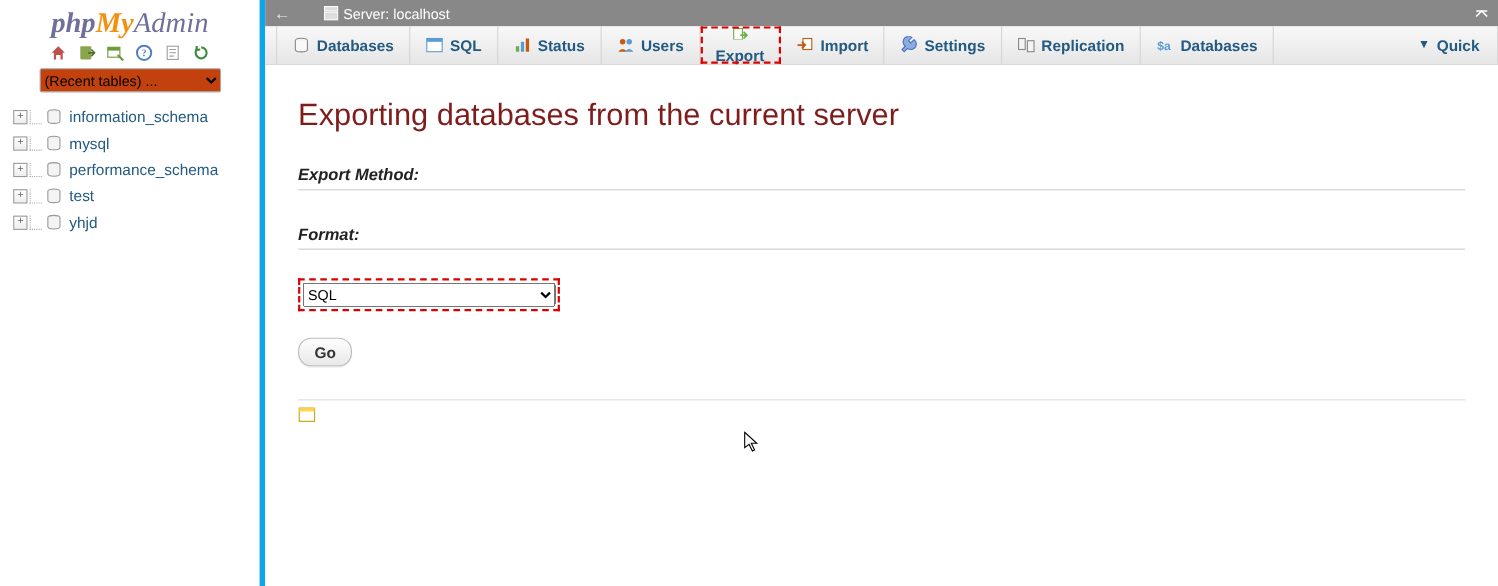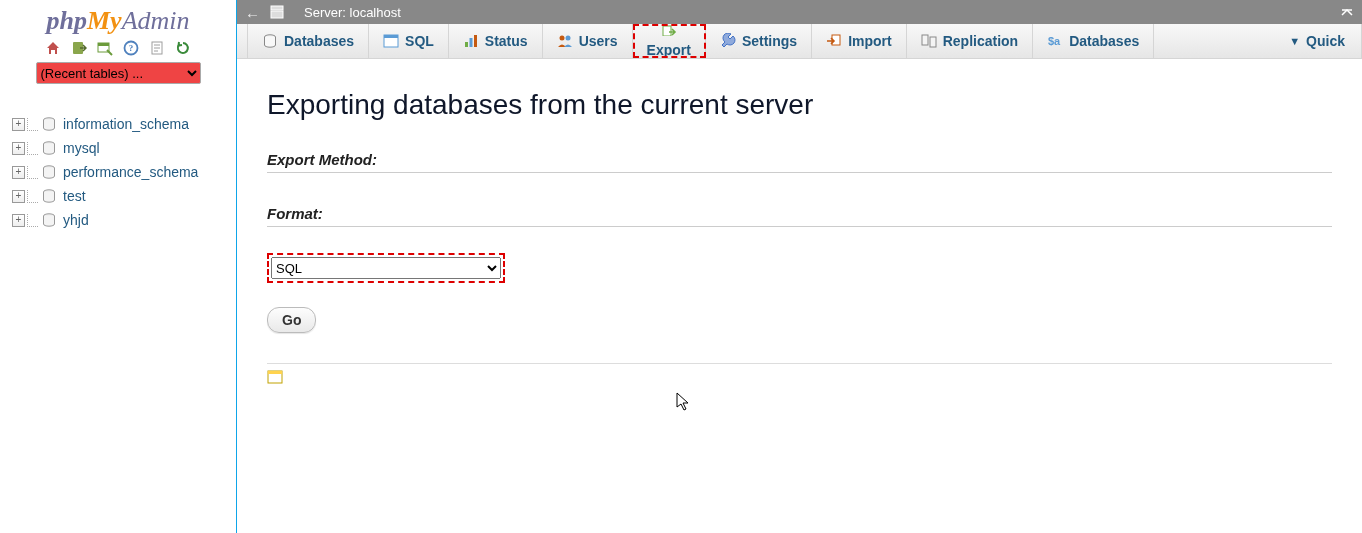--- a/index.html
+++ b/index.html
@@ -1,48 +1,48 @@
 <!DOCTYPE html>
 <html><head>
 <meta charset="utf-8">
 <style>
 html,body{margin:0;padding:0;font-family:Arial,Helvetica,sans-serif;font-size:13px;background:#fff;color:#333;}
 body{display:flex;height:533px;width:1362px;overflow:hidden;}
 
-.sidebar{width:236px;flex:0 0 236px;border-right:1px solid #0ea5e9;background:#fff;display:flex;flex-direction:column;align-items:center;padding-top:2px;}
+.sidebar{width:236px;flex:0 0 236px;border-right:5px solid #0ea5e9;background:#fff;display:flex;flex-direction:column;align-items:center;padding-top:2px;}
 .logo{font-family:Georgia,'Times New Roman',serif;font-size:26px;letter-spacing:0;margin:4px 0 0 0;}
 .logo .p1{color:#6f6f9b;font-style:italic;font-weight:bold;}
 .logo .p2{color:#f29111;font-weight:bold;font-style:italic;}
 .logo .p3{color:#6f6f9b;font-style:italic;}
 .iconrow{margin:4px 0 6px 0;display:flex;gap:10px;align-items:center;}
 .iconrow span{width:16px;height:16px;display:inline-flex;align-items:center;justify-content:center;font-size:15px;}
-.recent-select{width:165px;height:22px;font-size:13px;border:1px solid #aaa;border-radius:2px;background:#ef4444;margin-bottom:28px;}
+.recent-select{width:165px;height:22px;font-size:13px;border:1px solid #aaa;border-radius:2px;background:#c2410c;margin-bottom:10px;}
 .tree{align-self:stretch;padding-left:12px;font-size:14px;color:#333;}
 .tree-node{display:flex;align-items:center;height:24px;white-space:nowrap;}
 .tree-toggle{width:11px;height:11px;border:1px solid #999;color:#666;font-size:10px;line-height:9px;text-align:center;margin-right:2px;display:inline-block;background:linear-gradient(#fff,#eee);}
 .tree-line{width:10px;height:12px;border-left:1px dotted #aaa;border-bottom:1px dotted #aaa;margin-right:3px;}
 .db-icon{width:16px;height:16px;margin-right:6px;}
 .tree-node span.label{color:#235a81;}
 
 .main{flex:1;display:flex;flex-direction:column;overflow:hidden;}
 .topbar{height:24px;background:#888;color:#fff;display:flex;align-items:center;padding:0 8px;gap:10px;font-size:13px;}
 .topbar .back-arrow{color:#eee;font-size:15px;}
-.topbar .server-label{display:flex;align-items:flex-start;gap:20px;}
+.topbar .server-label{display:flex;align-items:flex-start;gap:4px;margin-left:20px;}
 .topbar .collapse-icon{margin-left:auto;}
 
 .tabbar{height:34px;background:linear-gradient(#f8f8f8,#e6e6e6);border-bottom:1px solid #d5d5d5;display:flex;align-items:stretch;padding-left:10px;}
 .tab{display:flex;align-items:center;gap:6px;padding:0 14px;border-right:1px solid #d5d5d5;color:#235a81;font-size:14px;font-weight:bold;white-space:nowrap;}
 .tab:first-child{border-left:1px solid #d5d5d5;}
 .tab .ticon{width:16px;height:16px;}
 .tab.highlight{outline:2px dashed #d00;outline-offset:-2px;flex-direction:column;}
 .tab.more{margin-left:auto;padding-right:16px;}
 .tab .more-caret{font-size:11px;}
 
 .content{padding:20px 30px;flex:1;overflow:auto;color:#444;}
-.page-title{font-size:28px;font-weight:normal;color:#0f172a;margin:10px 0 30px 0;}
+.page-title{font-size:28px;font-weight:normal;color:#7f1d1d;margin:10px 0 30px 0;}
 .section-label{font-size:15px;font-weight:bold;color:#222;margin-bottom:2px;font-style:italic;}
 .section-hr{border:0;border-top:1px solid #ccc;margin:4px 0 12px 0;}
 .radio-box{display:inline-block;border:2px dashed #d00;padding:6px 10px;margin-left:45px;}
 .radio-box label{display:block;font-size:14px;color:#333;margin:2px 0;}
 .radio-box input{margin-right:6px;vertical-align:middle;}
 .format-select-wrap{display:inline-block;border:2px dashed #d00;padding:2px;margin-top:14px;}
 .format-select{width:230px;height:22px;font-size:13px;}
 .go-btn{margin-top:24px;padding:4px 14px;border:1px solid #bbb;border-radius:12px;background:linear-gradient(#fdfdfd,#e9e9e9);font-size:14px;color:#333;font-weight:bold;cursor:pointer;box-shadow:0 1px 1px rgba(0,0,0,.1);}
 .bottom-hr{border:0;border-top:1px solid #ddd;margin:30px 0 0 0;}
 .footer-icon{text-align:right;margin-top:6px;}
@@ -198,30 +198,30 @@
     </div>
     <div class="tab highlight">
       <svg class="ticon" width="16" height="16">
           <rect x="2" y="2" width="8" height="10" fill="#fff" stroke="#6fac46"></rect>
           <path d="M8 8 H14 M11 5 L14 8 L11 11" stroke="#6fac46" stroke-width="1.6" fill="none"></path>
         </svg>
       <span>Export</span>
     </div>
     <div class="tab">
       <svg class="ticon" width="16" height="16">
-          <path d="M13 3 L10 6 L8 4 L11 1 A5 5 0 0 0 5 9 L2 12 L4 14 L7 11 A5 5 0 0 0 13 3 Z" fill="#8faadc" stroke="#4472c4"></path>
-        </svg>
-      <span>Settings</span>
-    </div>
-    <div class="tab">
-      <svg class="ticon" width="16" height="16">
           <rect x="6" y="2" width="8" height="10" fill="#fff" stroke="#c55a11"></rect>
           <path d="M1 8 H8 M5 5 L8 8 L5 11" stroke="#c55a11" stroke-width="1.6" fill="none"></path>
         </svg>
       <span>Import</span>
+    </div>
+    <div class="tab">
+      <svg class="ticon" width="16" height="16">
+          <path d="M13 3 L10 6 L8 4 L11 1 A5 5 0 0 0 5 9 L2 12 L4 14 L7 11 A5 5 0 0 0 13 3 Z" fill="#8faadc" stroke="#4472c4"></path>
+        </svg>
+      <span>Settings</span>
     </div>
     <div class="tab">
       <svg class="ticon" width="16" height="16">
           <rect x="1" y="2" width="6" height="10" fill="#f4f4f4" stroke="#888"></rect>
           <rect x="9" y="4" width="6" height="10" fill="#f4f4f4" stroke="#888"></rect>
         </svg>
       <span>Replication</span>
     </div>
     <div class="tab">
       <svg class="ticon" width="16" height="16">

